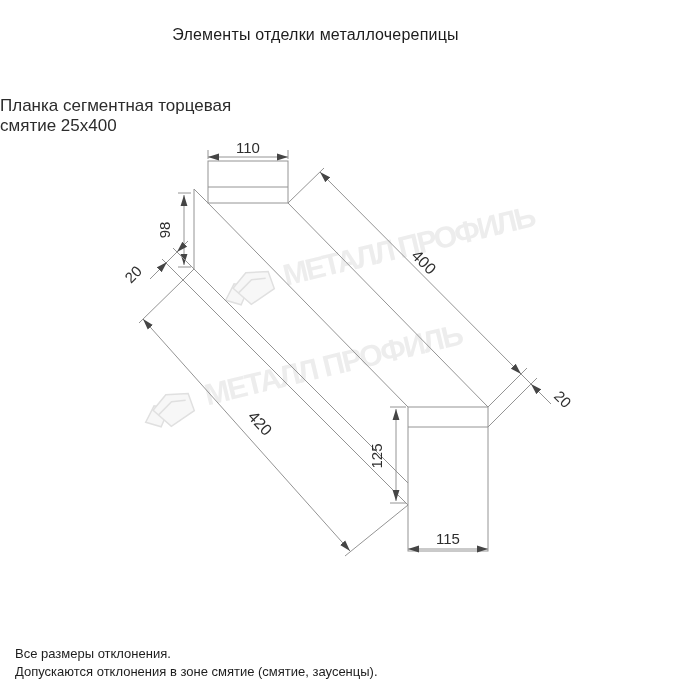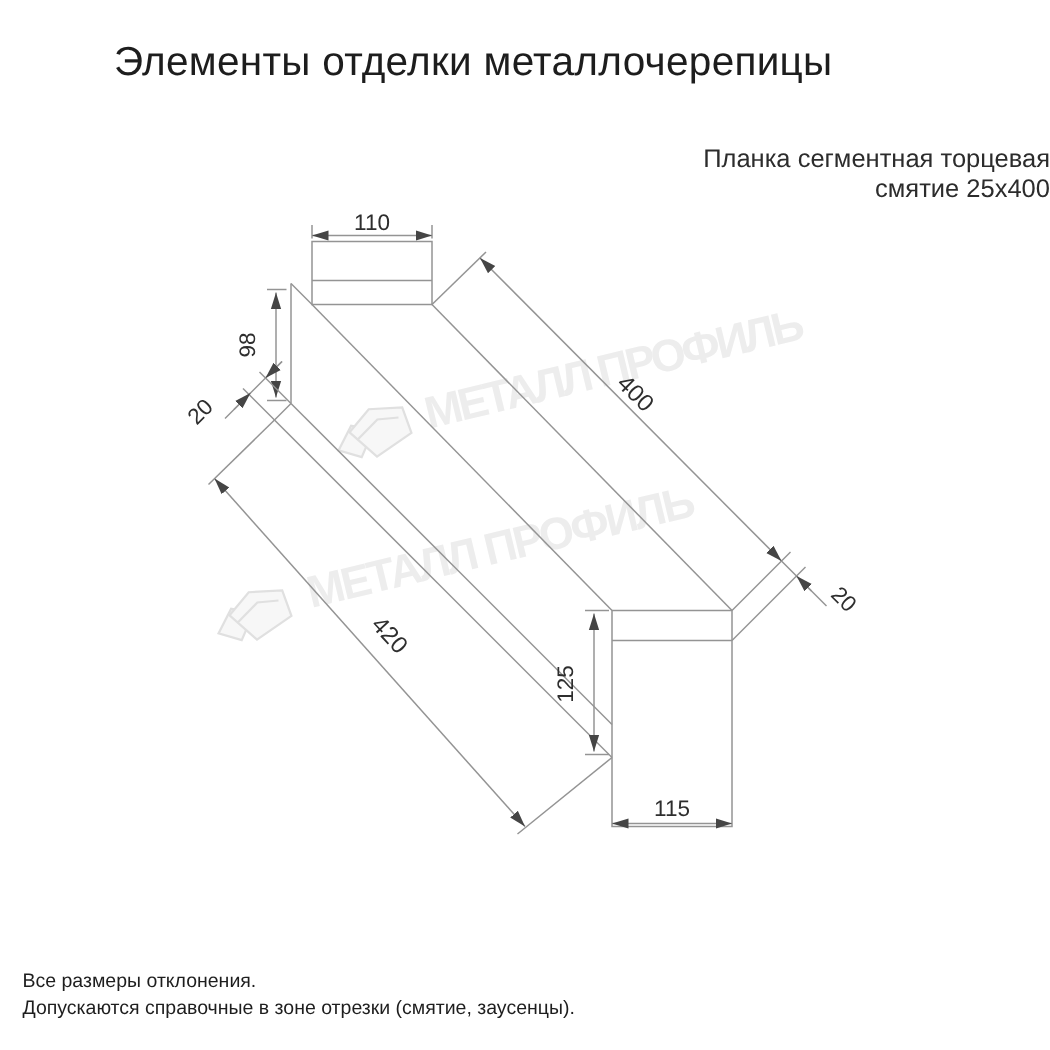--- a/index.html
+++ b/index.html
@@ -1,21 +1,21 @@
 <!DOCTYPE html>
 <html><head>
 <meta charset="utf-8">
 <style>
   html,body{margin:0;padding:0;}
   body{width:700px;height:700px;background:#ffffff;position:relative;overflow:hidden;
        font-family:"Liberation Sans", sans-serif;}
   .page{position:absolute;inset:0;width:700px;height:700px;background:#fff;}
   .title{position:absolute;top:26px;left:0;width:631px;text-align:center;
-         font-size:27px;color:#1d1d1d;letter-spacing:0.2px;}
-  .subtitle{position:absolute;top:96px;left:0;width:700px;text-align:right;
+         font-size:16px;color:#1d1d1d;letter-spacing:0.2px;}
+  .subtitle{position:absolute;top:96px;left:0;width:700px;text-align:left;
             font-size:17px;line-height:20px;color:#2c2c2c;}
   .notes{position:absolute;left:15px;top:645px;font-size:13px;line-height:18px;color:#1e1e1e;}
   svg{position:absolute;left:0;top:0;}
   .dim{fill:#2e2e2e;font-size:15px;font-family:"Liberation Sans", sans-serif;}
   .dimbig{fill:#2e2e2e;font-size:16px;font-family:"Liberation Sans", sans-serif;}
   .wmtext{font-size:30px;font-weight:bold;letter-spacing:3px;
           font-family:"Liberation Sans", sans-serif;}
 </style>
 </head>
 <body>
@@ -110,16 +110,16 @@
       <text class="dimbig" transform="translate(420,266) rotate(45)">400</text>
       <text class="dimbig" transform="translate(256,427) rotate(47)">420</text>
       <text class="dim" transform="translate(559,403) rotate(45)">20</text>
       <text class="dim" transform="translate(382,456) rotate(-90)">125</text>
       <text class="dim" x="448" y="544">115</text>
     </g>
   </svg>
 
   <div class="notes">
     <div>Все размеры отклонения.</div>
-    <div>Допускаются справочные в зоне отрезки (смятие, заусенцы).</div>
+    <div>Допускаются отклонения в зоне смятие (смятие, заусенцы).</div>
   </div>
 
 </div>
 
 </body></html>

